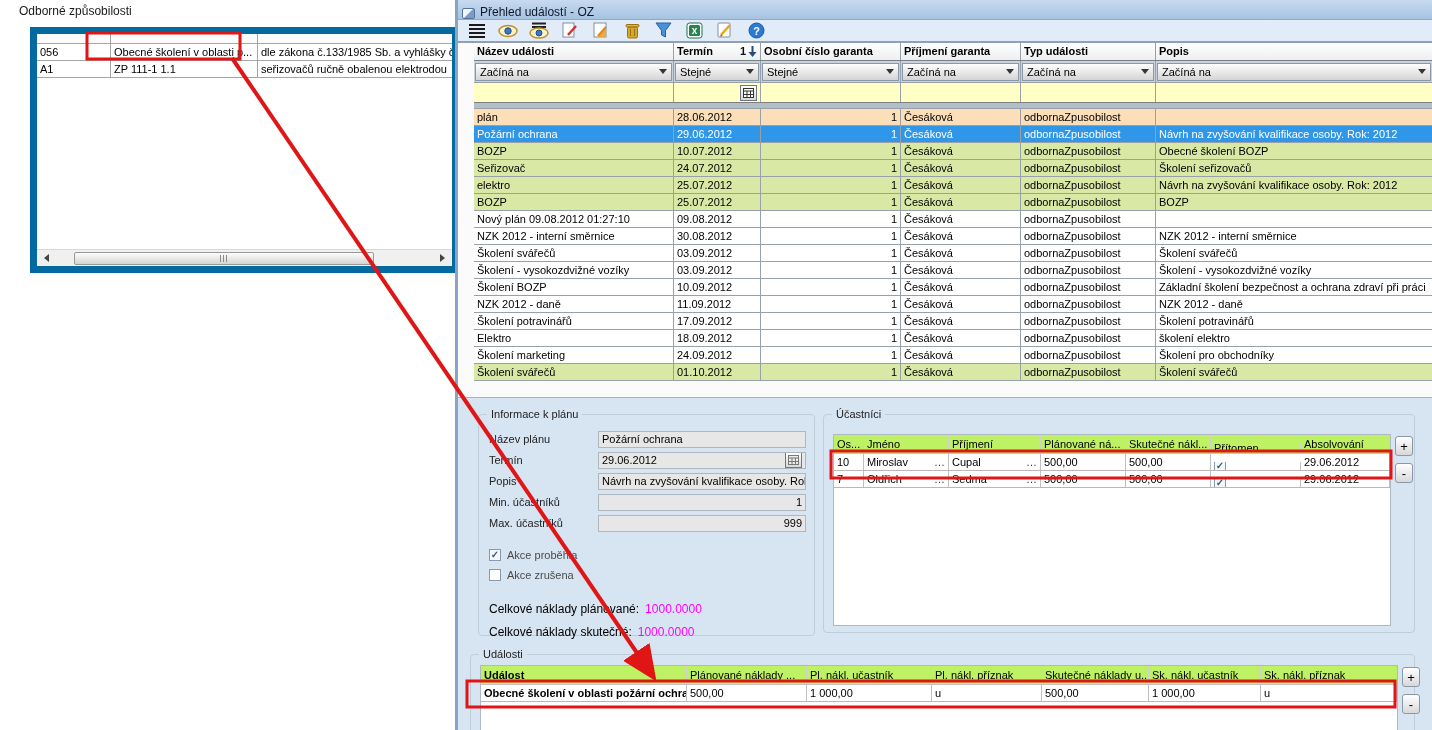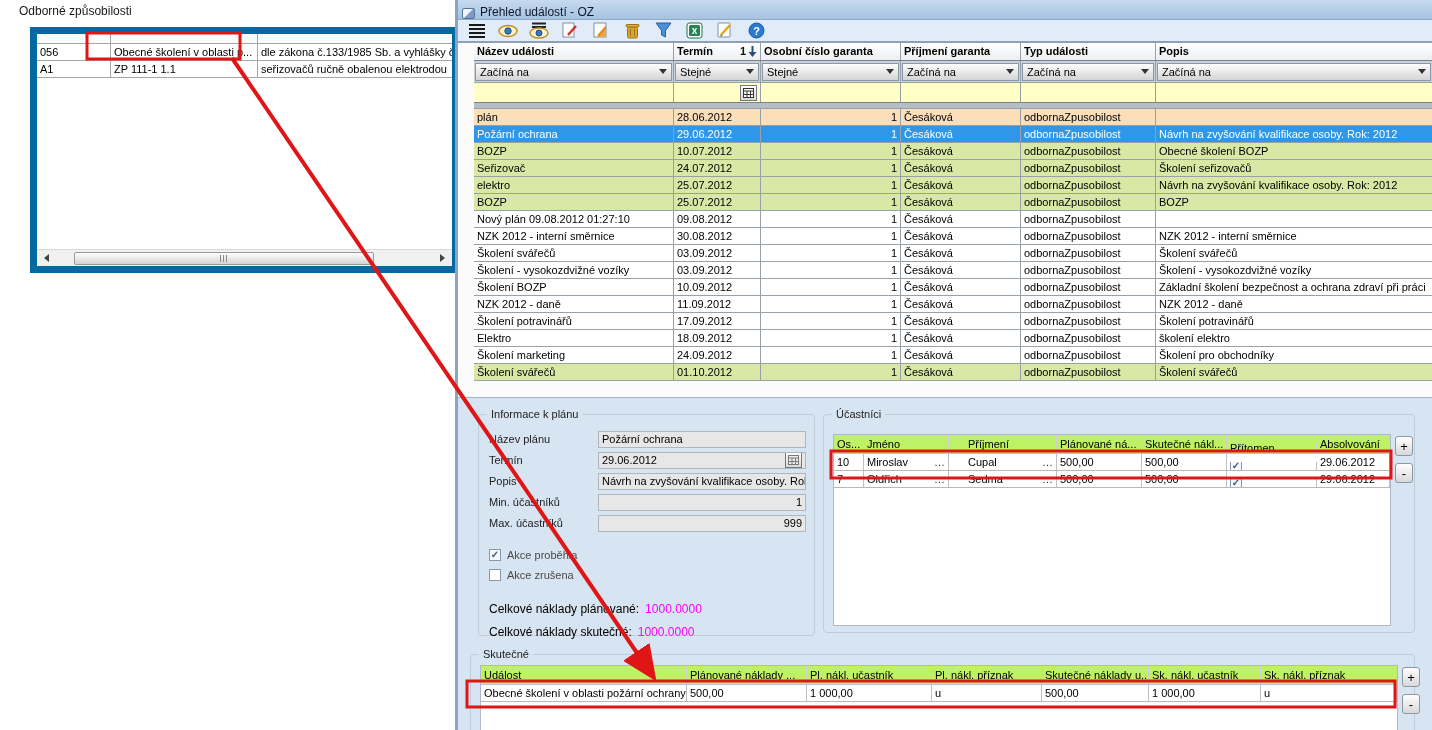--- a/index.html
+++ b/index.html
@@ -72,22 +72,22 @@
   .tval { color: #ff00ff; margin-left: 6px; }
 
   .list { position: absolute; background: #fff; border: 1px solid #b0bac4; overflow: hidden; }
   .plist { left: 9px; top: 19px; width: 558px; height: 192px; }
   .elist { left: 9px; top: 10px; width: 918px; height: 76px; }
   .lrow { display: flex; font-size: 11px; }
   .lhead { height: 19px; line-height: 18px; border-bottom: 1px solid #c4c4c4; background: #bef264; }
   .ldata { height: 17px; line-height: 16px; border-bottom: 1px solid #b8b8b8; }
   .cell { padding: 0 3px; overflow: hidden; white-space: nowrap; border-right: 1px solid #d0d0d0; display: flex; align-items: center; }
   .ldata .cell { border-right: 1px solid #c0c0c0; }
-  .pc1 { width: 30px; } .pc2 { width: 85px; } .pc3 { width: 92px; margin-left: 16px; } .pc4 { width: 85px; } .pc5 { width: 85px; } .pc6 { width: 90px; margin-top: 8px; } .pc7 { flex: 1; border-right: none; }
-  .ec1 { width: 206px; } .ec2 { width: 120px; } .ec3 { width: 125px; } .ec4 { width: 110px; } .ec5 { width: 107px; } .ec6 { width: 112px; } .ec7 { flex: 1; border-right: none; }
+  .pc1 { width: 30px; } .pc2 { width: 85px; } .pc3 { width: 92px; } .pc4 { width: 85px; } .pc5 { width: 85px; } .pc6 { width: 90px; margin-top: 8px; } .pc7 { flex: 1; border-right: none; }
+  .ec1 { width: 206px; font-weight: bold; } .ec2 { width: 120px; } .ec3 { width: 125px; } .ec4 { width: 110px; } .ec5 { width: 107px; } .ec6 { width: 112px; } .ec7 { flex: 1; border-right: none; }
   .dots { margin-left: auto; color: #333; }
   .mini-btn { position: absolute; width: 18px; height: 20px; border: 1px solid #8a98a8; background: linear-gradient(#ffffff, #d8d8d8); border-radius: 3px; font-size: 13px; line-height: 17px; text-align: center; cursor: default; }
 
   
   .overlay { position: absolute; left: 0; top: 0; width: 1432px; height: 730px; pointer-events: none; z-index: 50; }
 </style>
 </head>
 <body>
 
 <div class="page">
@@ -534,21 +534,21 @@
                 </span>
               </div>
             <div class="cell pc7">29.06.2012</div>
           </div>
         </div>
         <button class="mini-btn" style="left:571px; top:21px;">+</button>
         <button class="mini-btn" style="left:571px; top:48px;">-</button>
       </div>
 
       <div class="groupbox gb-events">
-        <span class="gb-label">Skutečné</span>
+        <span class="gb-label">Události</span>
         <div class="list elist">
           <div class="lrow lhead">
             <div class="cell ec1">Událost</div>
             <div class="cell ec2">Plánované náklady ...</div>
             <div class="cell ec3">Pl. nákl. učastník</div>
             <div class="cell ec4">Pl. nákl. příznak</div>
             <div class="cell ec5">Skutečné náklady u...</div>
             <div class="cell ec6">Sk. nákl. učastník</div>
             <div class="cell ec7">Sk. nákl. příznak</div>
           </div>

